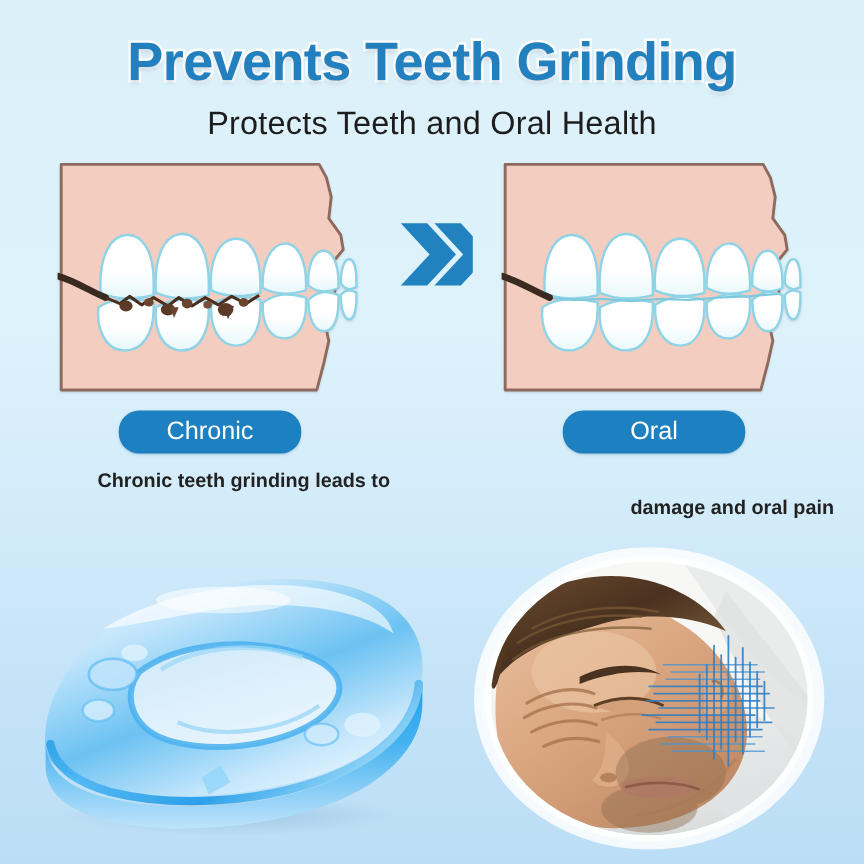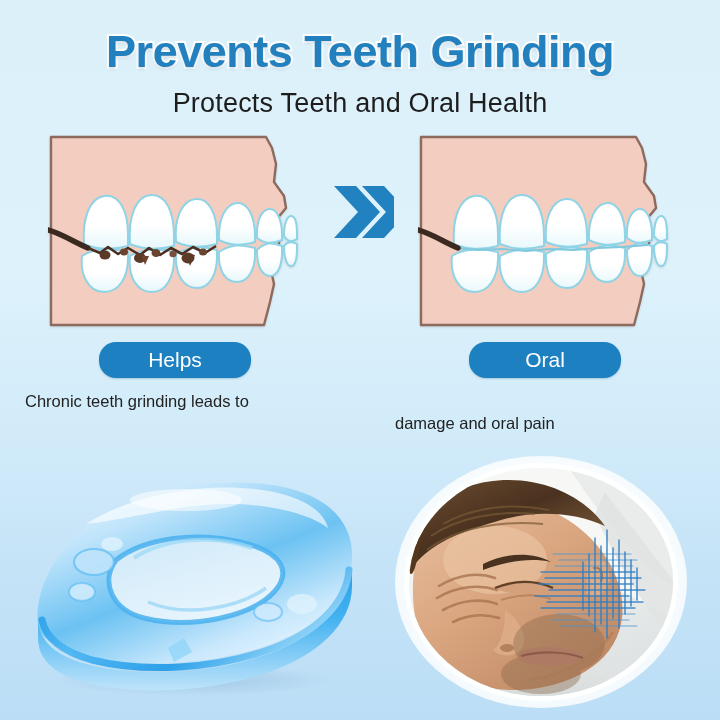--- a/index.html
+++ b/index.html
@@ -78,24 +78,25 @@
     background: #1d80c0;
     color: #ffffff;
     font-size: 21px;
     text-align: center;
     line-height: 1;
     box-shadow: 0 1px 2px rgba(40,90,130,0.25);
   }
   .caption {
     margin: 13px auto 0 auto;
     width: 300px;
-    text-align: left;
+    text-align: right;
     font-size: 16.5px;
     line-height: 1.33;
     color: #222222;
+    font-weight: bold;
   }
 
   .arrow {
     position: absolute;
     left: 332px;
     top: 48px;
     width: 62px;
     height: 60px;
   }
 
@@ -192,21 +193,21 @@
             <ellipse cx="92" cy="124" rx="6" ry="5" fill="#5c3a28"></ellipse>
             <ellipse cx="108" cy="119" rx="4.5" ry="4" fill="#6b4430"></ellipse>
             <ellipse cx="125" cy="120" rx="3.6" ry="3.2" fill="#78503a"></ellipse>
             <ellipse cx="140" cy="124" rx="6.5" ry="5.4" fill="#5c3a28"></ellipse>
             <ellipse cx="155" cy="118" rx="4" ry="3.6" fill="#6b4430"></ellipse>
             <path d="M138,120 L142,132 L147,121 Z" fill="#5c3a28"></path>
             <path d="M94,122 L97,131 L101,122 Z" fill="#6b4430"></path>
           </g>
         </svg>
       </div>
-      <span class="badge">Helps</span>
+      <span class="badge">Chronic</span>
       <p class="caption">
         <span>Chronic teeth grinding leads to</span><br>
       </p>
     </div>
 
     <div class="arrow">
       <svg width="62" height="60" viewBox="0 0 62 60">
         <path d="M2,4 L24,4 L48,30 L24,56 L2,56 L26,30 Z" fill="#2182bf"></path>
         <path d="M30,4 L52,4 L76,30 L52,56 L30,56 L54,30 Z" fill="#2182bf"></path>
       </svg>

